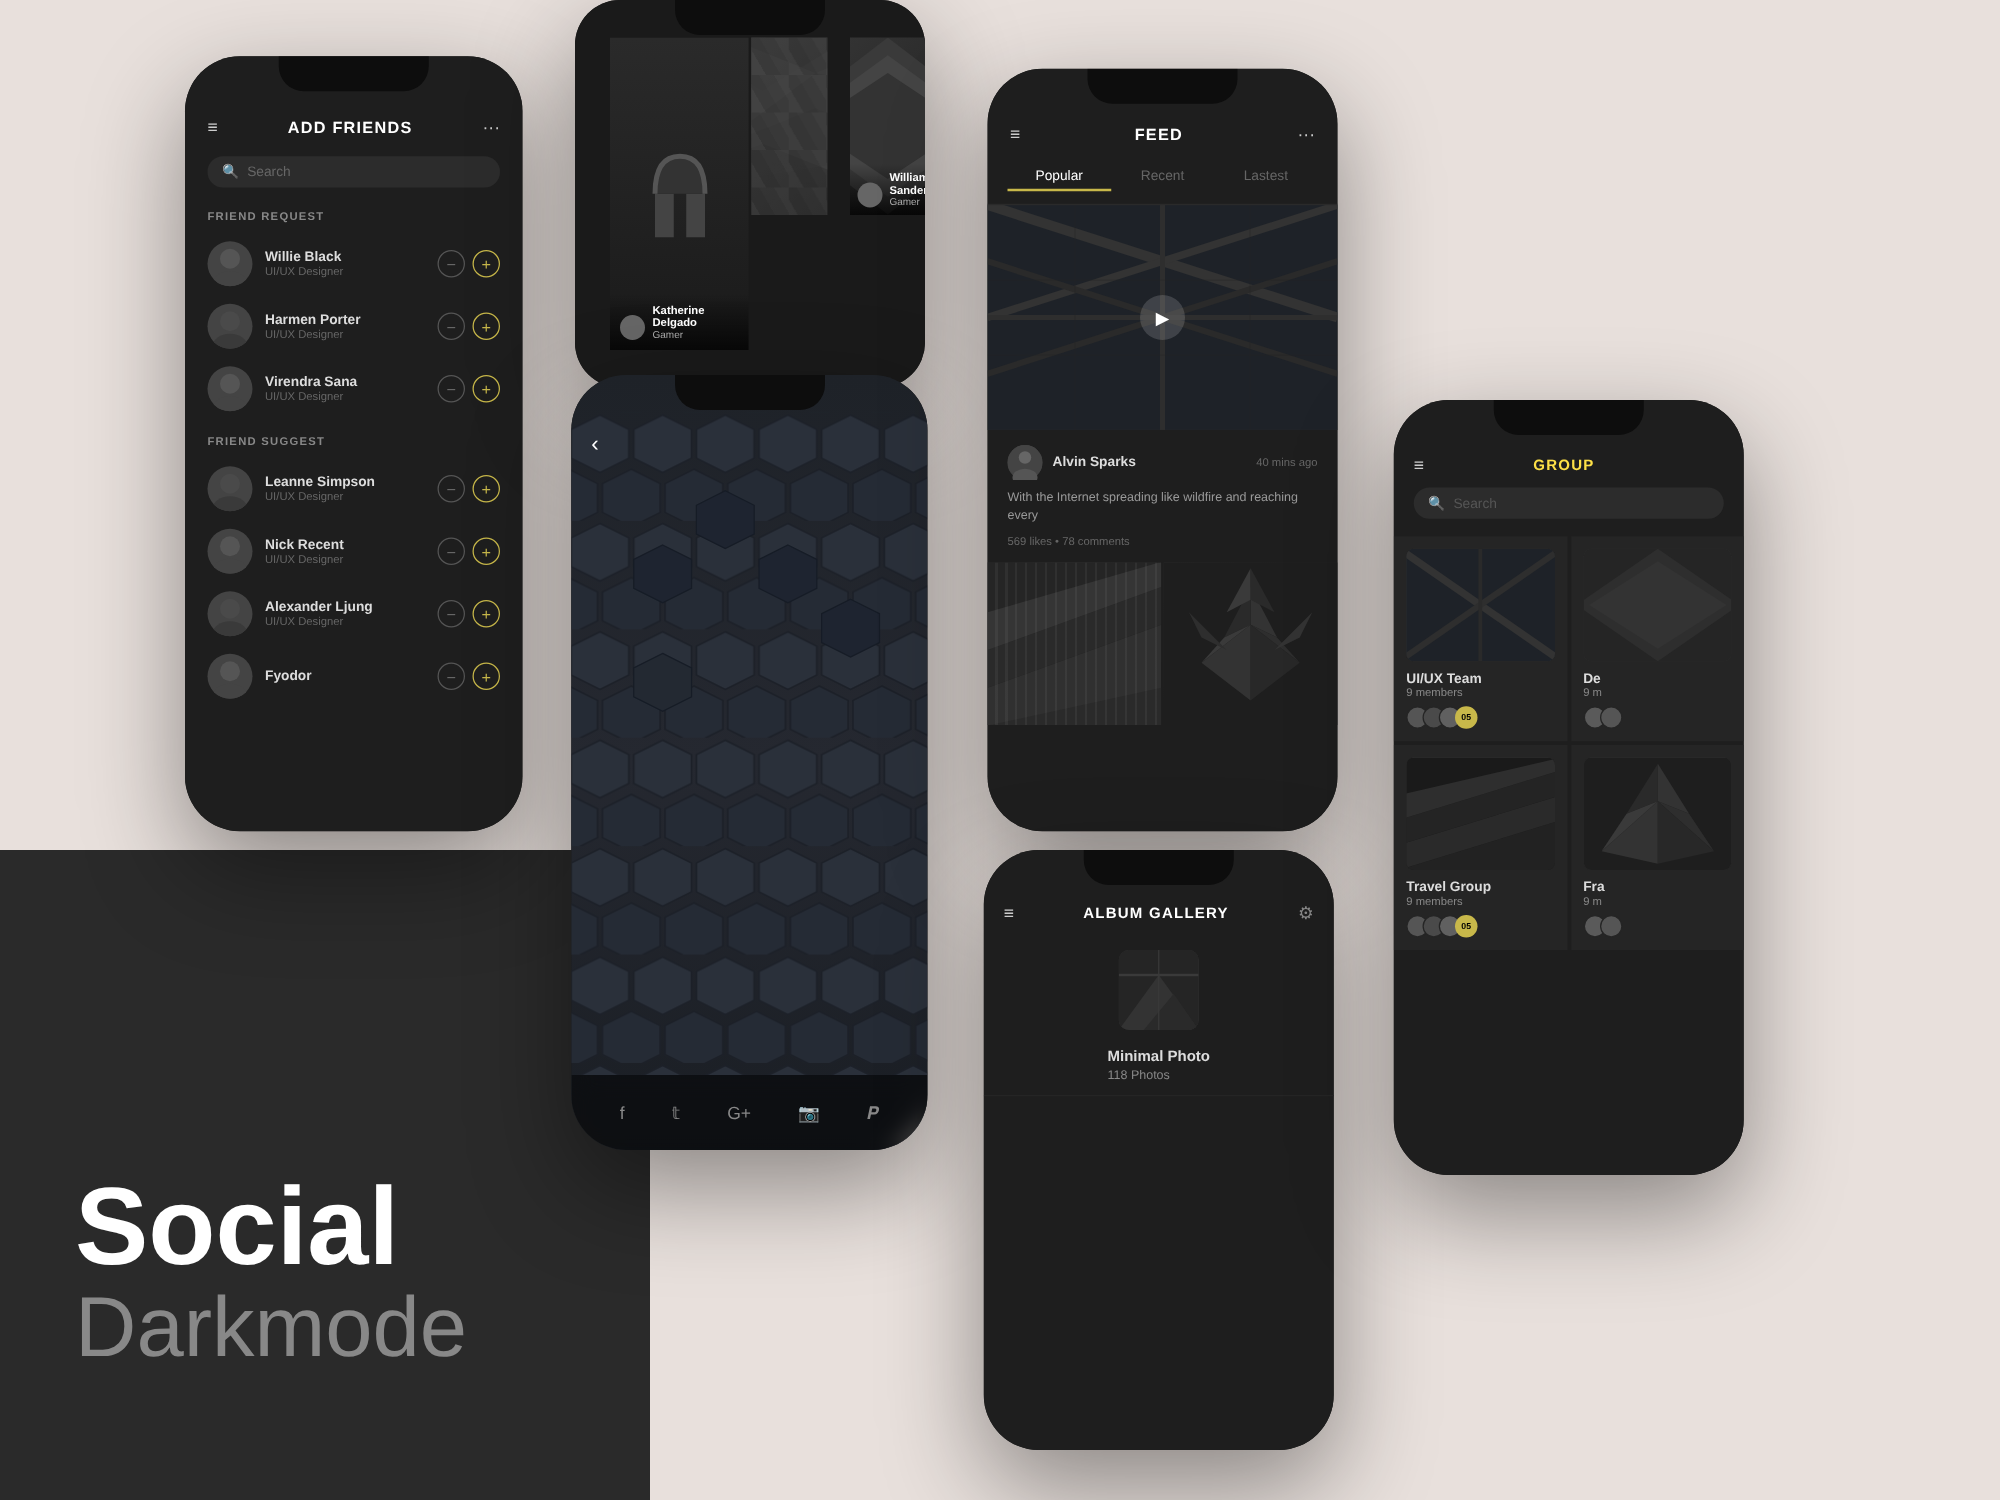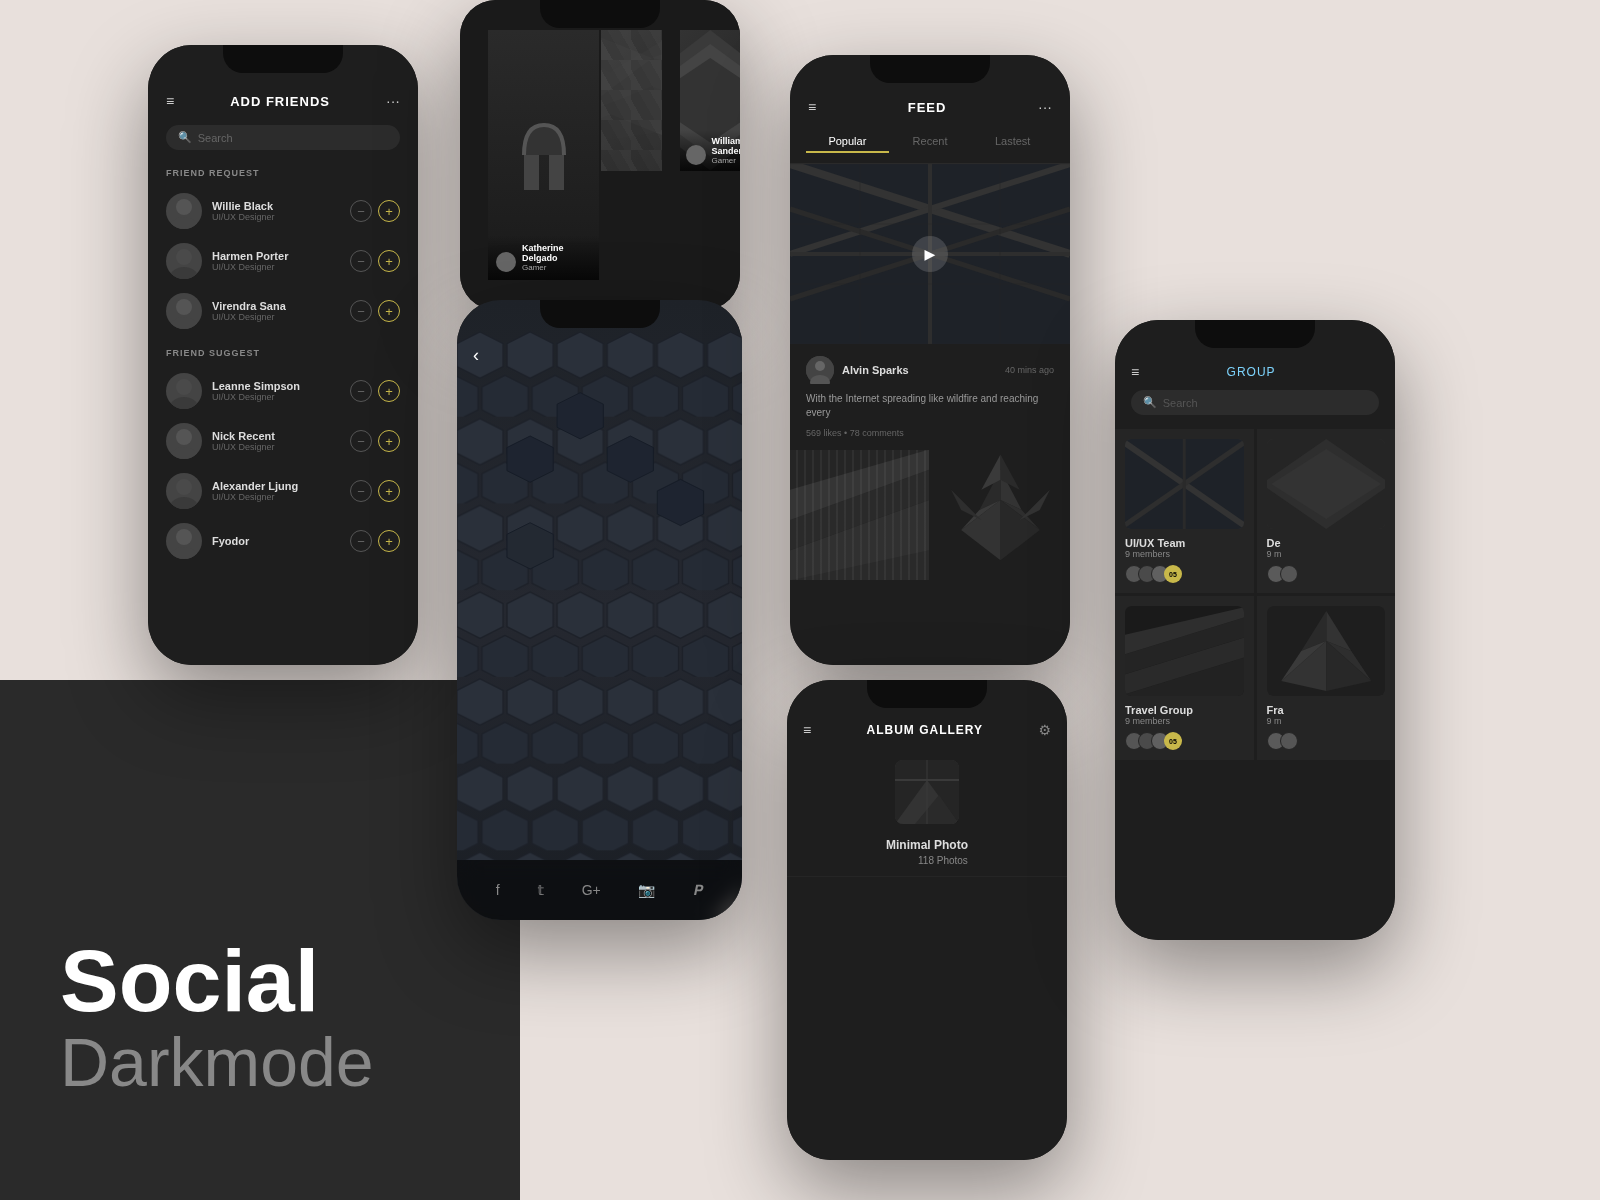--- a/index.html
+++ b/index.html
@@ -332,43 +332,43 @@
     }
     .album-thumb {
       width: 64px; height: 64px;
       border-radius: 8px;
       background: #333;
       flex-shrink: 0;
       overflow: hidden;
     }
     .album-info {}
     .album-name { color: #ddd; font-size: 12px; font-weight: 600; margin-bottom: 3px; }
-    .album-count { color: #888; font-size: 10px; margin-left: 32px; }
+    .album-count { color: #888; font-size: 10px; }
 
     
     .phone-6 {
       left: 1115px; top: 320px;
       width: 280px; height: 620px;
       border-radius: 44px;
     }
     .phone-6-content {
       height: 100%;
       background: #1e1e1e;
       padding-top: 36px;
     }
     .group-header {
       display: flex;
       align-items: center;
       justify-content: space-between;
       padding: 8px 16px 10px;
     }
     .group-title-text {
-      color: #7dd3fc;
+      color: #fde047;
       font-size: 12px;
-      font-weight: 400;
+      font-weight: 700;
       letter-spacing: 1px;
     }
     .group-search {
       margin: 0 16px 14px;
       background: #2c2c2c;
       border-radius: 20px;
       padding: 6px 12px;
       display: flex;
       align-items: center;
       gap: 6px;

